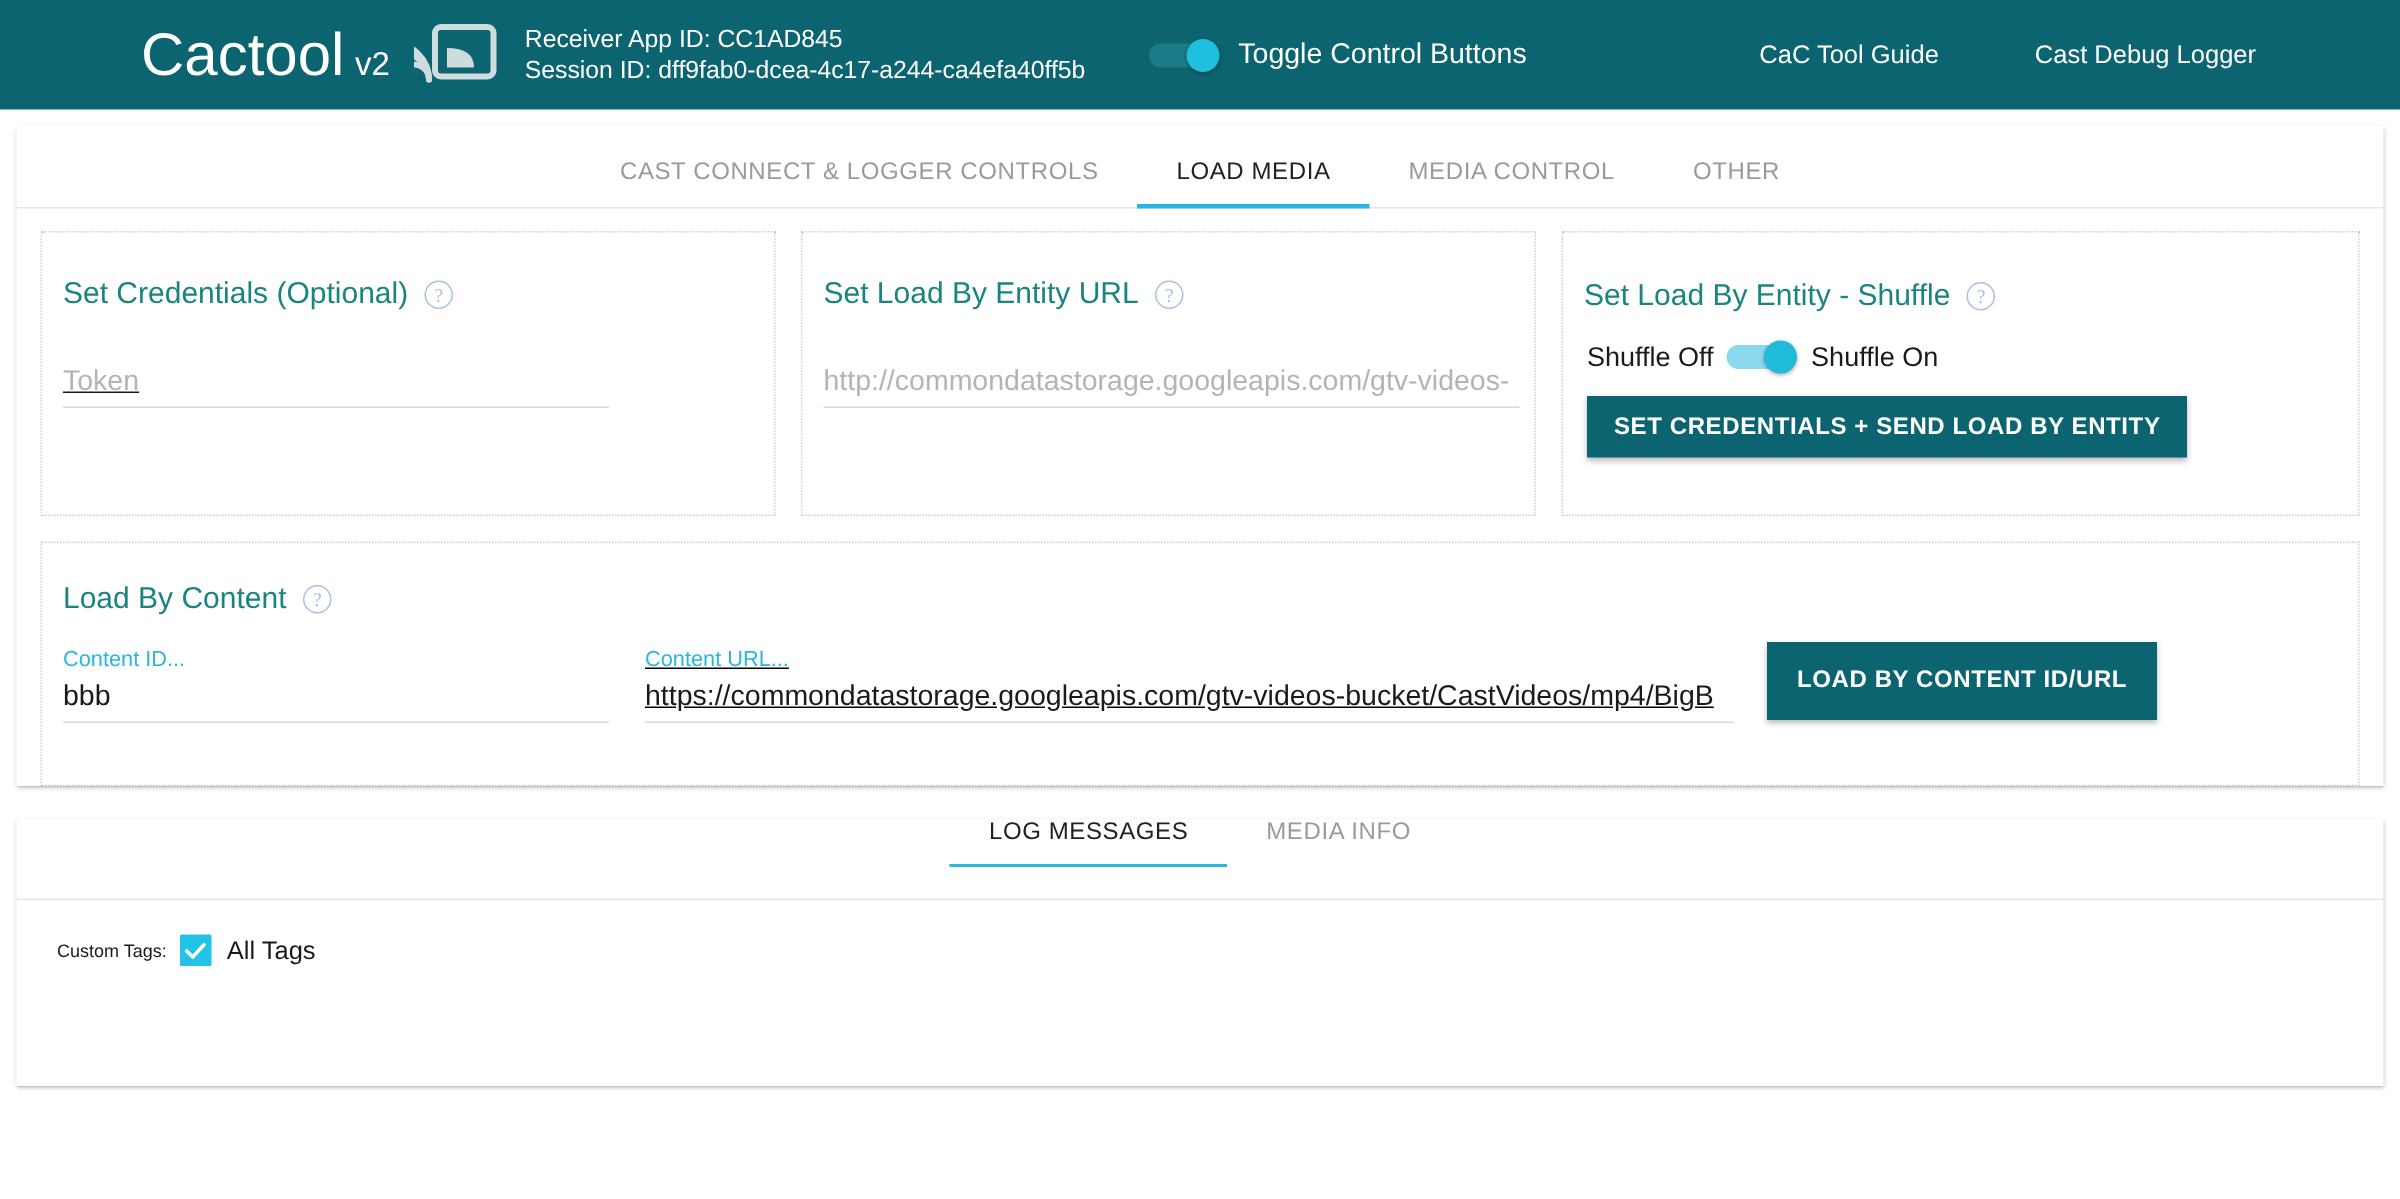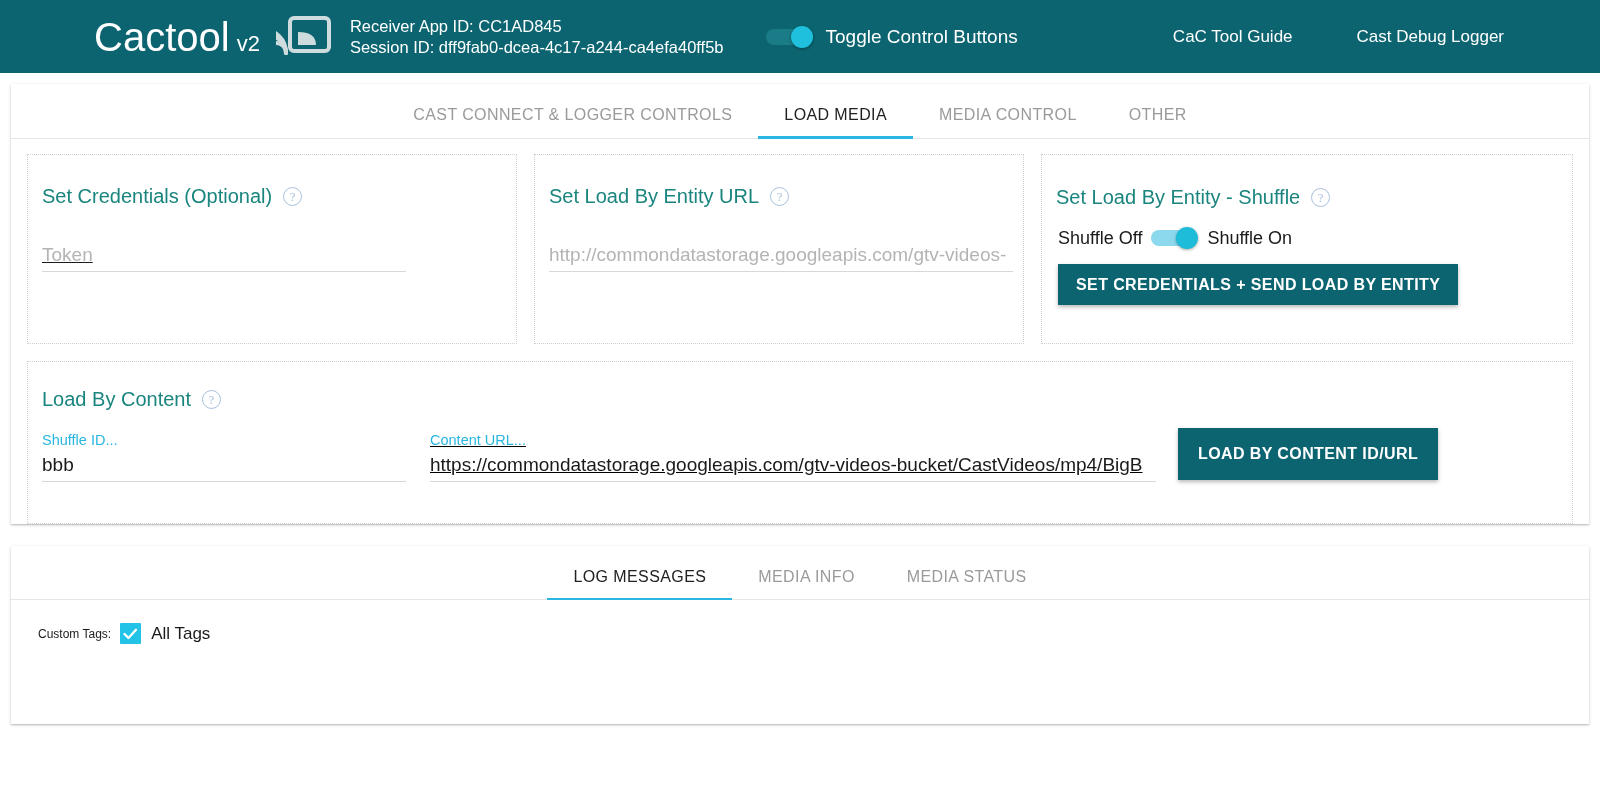--- a/index.html
+++ b/index.html
@@ -213,21 +213,21 @@
   
   .log-panel {
     background: #fff;
     margin: 22px 11px 0 11px;
     height: 178px;
     box-shadow: 0 1px 3px rgba(0,0,0,.20), 0 1px 1px rgba(0,0,0,.10);
   }
   .log-tabbar {
     display: flex;
     justify-content: center;
-    align-items: flex-end;
+    align-items: flex-start;
     height: 54px;
     border-bottom: 1px solid #e6e6e6;
   }
   .log-tab {
     font-size: 16px;
     letter-spacing: .4px;
     color: #9a9a9a;
     padding: 0 26px 13px 26px;
     position: relative;
     cursor: pointer;
@@ -342,38 +342,37 @@
       </div>
     </div>
 
     <div class="card-wide">
       <div class="card-title wide-title">
         <span>Load By Content</span>
         <span class="help">?</span>
       </div>
       <div class="fields-row">
         <div class="field">
-          <span class="field-label">Shuffle ID...</span>
+          <span class="field-label">Content ID...</span>
           <input class="underline-input cid-input" type="text" value="bbb" style="">
         </div>
         <div class="field field-curl">
           <span class="field-label">Content URL...</span>
           <input class="underline-input curl-input" type="text" value="https://commondatastorage.googleapis.com/gtv-videos-bucket/CastVideos/mp4/BigB" style="">
         </div>
         <button class="btn btn-load">LOAD BY CONTENT ID/URL</button>
       </div>
     </div>
 
   </div>
 
   <div class="log-panel">
     <div class="log-tabbar">
       <div class="log-tab active">LOG MESSAGES</div>
       <div class="log-tab">MEDIA INFO</div>
-      <div class="log-tab">MEDIA STATUS</div>
     </div>
     <div class="tags-row">
       <span class="tags-label">Custom Tags:</span>
       <span class="checkbox">
         <svg width="15" height="12" viewBox="0 0 15 12">
           <path d="M1.5 6 L5.5 10 L13 1.8" fill="none" stroke="#ffffff" stroke-width="2.4" stroke-linecap="round" stroke-linejoin="round"></path>
         </svg>
       </span>
       <span class="tags-alltags">All Tags</span>
     </div>

